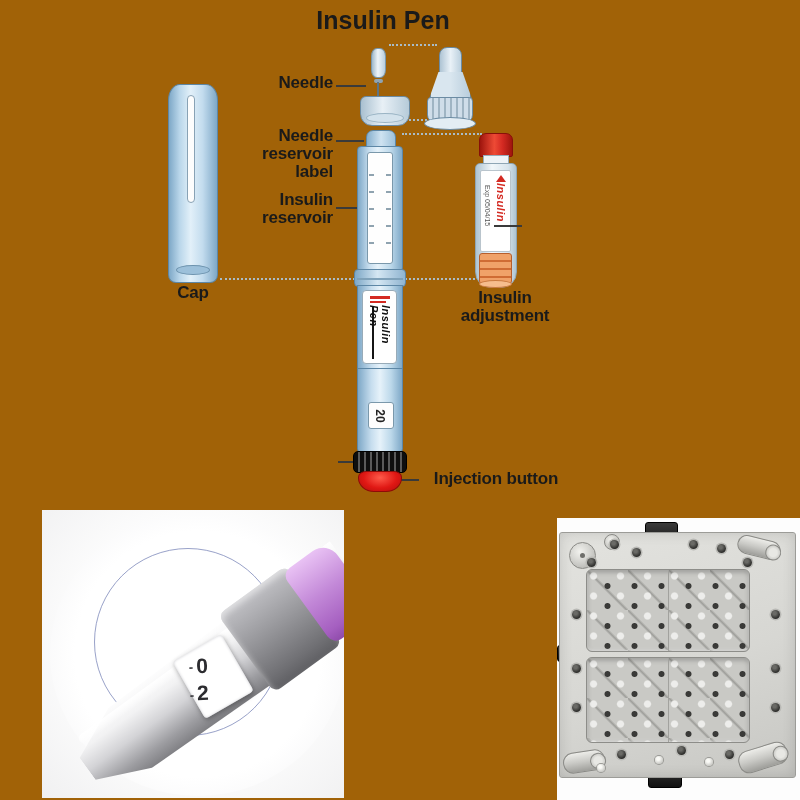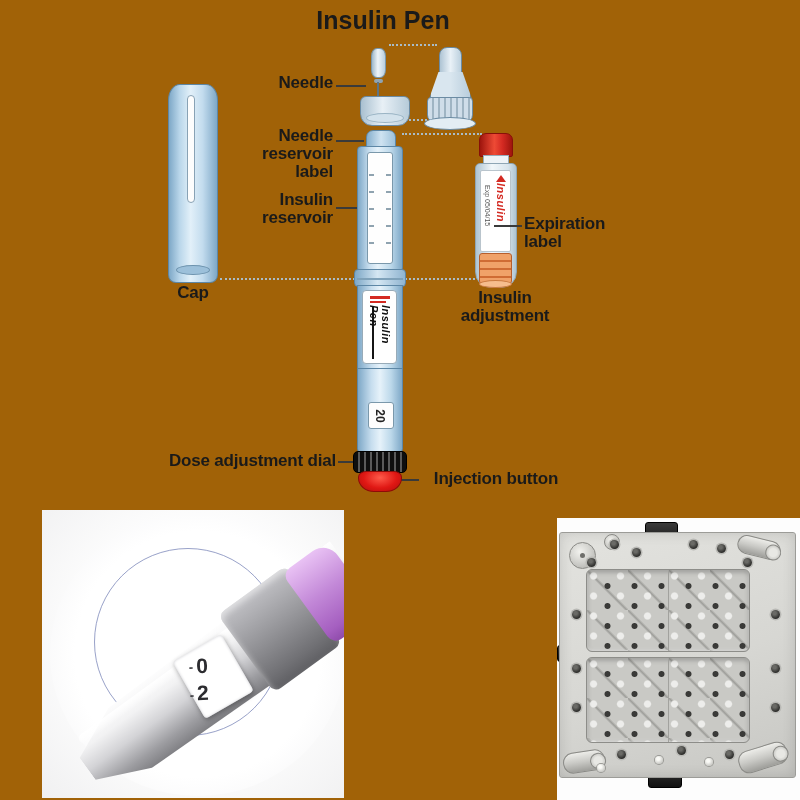--- a/index.html
+++ b/index.html
@@ -247,32 +247,27 @@
     <div class="cart-body">
       <div class="cart-label">
         <div class="cart-redmark"></div>
         <div class="cart-brand">Insulin</div>
         <div class="cart-exp">Exp 05/04/15</div>
       </div>
       <div class="cart-rings"></div>
       <div class="cart-bottom"></div>
     </div>
 
-    <div class="lbl" style="left:524px;top:215px;width:120px;text-align:left;">
-      <div>Expiration</div>
-      <div>label</div>
-    </div>
     <div class="leader" style="left:494px;top:225px;width:28px;"></div>
 
     <div class="lbl" style="left:452px;top:289px;width:106px;text-align:center;">
       <div>Insulin</div>
       <div>adjustment</div>
     </div>
 
-    <div class="lbl" style="left:152px;top:452px;width:184px;text-align:right;">Dose adjustment dial</div>
     <div class="leader" style="left:338px;top:461px;width:16px;"></div>
 
     <div class="lbl" style="left:421px;top:470px;width:150px;text-align:center;">Injection button</div>
     <div class="leader" style="left:399px;top:479px;width:20px;"></div>
   </div>
 
   <div id="photo-closeup">
     <div class="glow-circle"></div>
     <div class="blue-ring"></div>
     <div class="pen3d">

